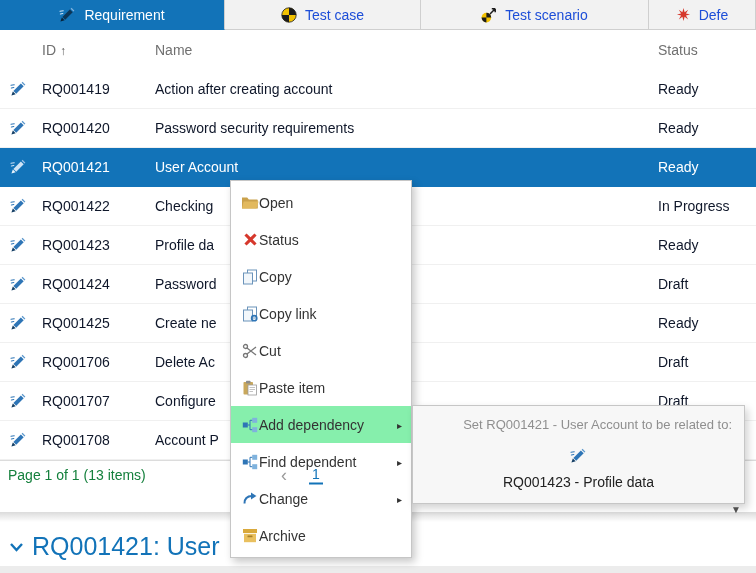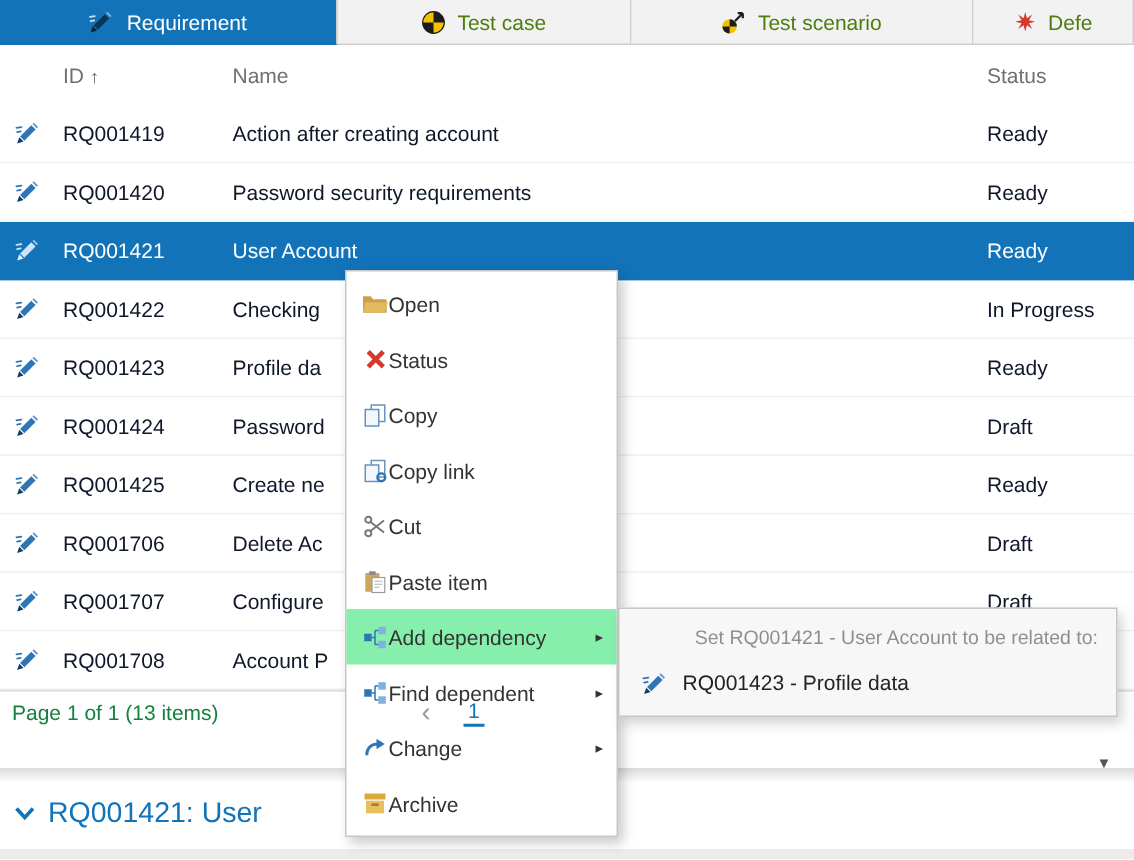--- a/index.html
+++ b/index.html
@@ -2,21 +2,21 @@
 <html><head>
 <meta charset="utf-8">
 <style>
   html,body{margin:0;padding:0;}
   body{font-family:"Liberation Sans", sans-serif;}
   .screen{position:relative;width:756px;height:573px;background:#fff;overflow:hidden;}
 
   
   .tabbar{position:absolute;top:0;left:0;width:756px;height:30px;display:flex;background:#e6e6e6;}
   .tab{box-sizing:border-box;height:30px;display:flex;align-items:center;justify-content:center;gap:8px;
-       font-size:14px;color:#4d7c0f;background:#f2f2f2;border-right:1px solid #cfcfcf;border-bottom:1px solid #cfcfcf;cursor:default;white-space:nowrap;overflow:hidden;}
+       font-size:14px;color:#1d4ed8;background:#f2f2f2;border-right:1px solid #cfcfcf;border-bottom:1px solid #cfcfcf;cursor:default;white-space:nowrap;overflow:hidden;}
   .tab.t1{width:225px}.tab.t2{width:196px}.tab.t3{width:228px}.tab.t4{flex:1}
   .tab.active{background:#1273b8;color:#fff;border-bottom-color:#1273b8;}
   .ticon{display:flex;align-items:center;}
 
   
   .grid-header{position:absolute;top:30px;left:0;width:756px;height:40px;background:#fff;border-bottom:1px solid #dcdcdc;font-size:14px;color:#707070;}
   .grid-header .hcell{position:absolute;top:50%;transform:translateY(-50%);}
   .h-id{left:42px}.h-name{left:155px}.h-status{left:658px}
   .sort-arrow{margin-left:4px;font-size:12px;color:#555;}
 
@@ -43,36 +43,36 @@
   .pager-content .pc{position:absolute;top:50%;transform:translateY(-50%);}
   .pager-summary{left:8px;font-size:14px;color:#15803d;}
   .pager-prev{left:281px;font-size:18px;color:#9a9a9a;}
   .pager-page{left:309px;font-size:14px;color:#1273b8;border-bottom:2px solid #1273b8;padding:0 3px 1px;}
 
   
   .panel-divider{position:absolute;top:512px;left:0;width:756px;height:10px;
                  background:linear-gradient(to bottom, rgba(0,0,0,0.14), rgba(0,0,0,0));z-index:4;}
   .collapse-arrow{position:absolute;left:731px;top:504px;font-size:10px;color:#555;z-index:6;}
   .detail-header{position:absolute;left:10px;top:532px;display:flex;align-items:center;gap:9px;z-index:6;}
-  .detail-title{color:#1273b8;font-size:19px;white-space:nowrap;}
+  .detail-title{color:#1273b8;font-size:25px;white-space:nowrap;}
   .bottom-strip{position:absolute;left:0;bottom:0;width:756px;height:7px;background:#ececec;z-index:3;}
 
   
   .context-menu{position:absolute;left:230px;top:180px;width:182px;box-sizing:border-box;background:#fff;
                 border:1px solid #c6c6c6;box-shadow:3px 4px 8px rgba(0,0,0,0.22);z-index:100;padding:3px 0;}
   .menu-item{position:relative;height:37px;display:flex;align-items:center;padding-left:10px;font-size:14px;color:#333;cursor:default;}
   .menu-item.open-sub{background:#86efac;}
   .mi-icon{width:18px;height:18px;display:flex;align-items:center;justify-content:center;flex:0 0 18px;}
   .menu-arrow{position:absolute;right:9px;top:50%;transform:translateY(-50%);font-size:10px;color:#333;}
 
   
   .submenu{position:absolute;left:412px;top:405px;width:333px;box-sizing:border-box;background:#f7f7f7;
            border:1px solid #c6c6c6;box-shadow:3px 4px 8px rgba(0,0,0,0.18);z-index:110;padding-bottom:8px;text-align:right;}
   .submenu-header{padding:11px 12px 9px 14px;font-size:13px;color:#8f8f8f;white-space:nowrap;}
-  .submenu-item{display:flex;align-items:center;gap:10px;padding:5px 14px;font-size:14px;color:#222;cursor:default;}
+  .submenu-item{display:flex;align-items:center;gap:10px;padding:5px 14px;font-size:14px;color:#222;cursor:default;flex-direction:column;}
 </style>
 </head>
 <body>
 
 <div class="screen">
 
   <div class="tabbar">
     <div class="tab t1 active">
       <span class="ticon">
         <svg width="17" height="17" viewBox="0 0 18 18">

